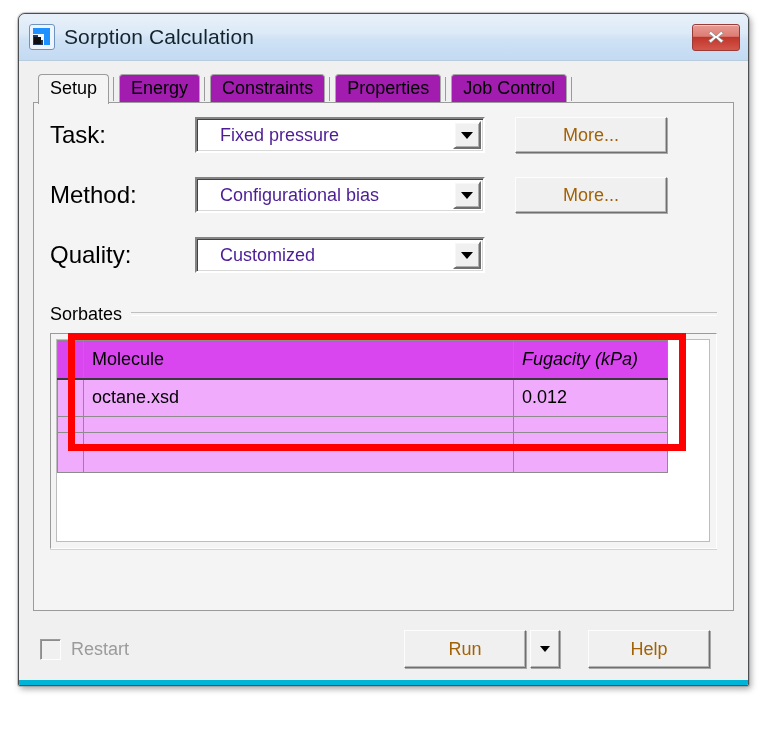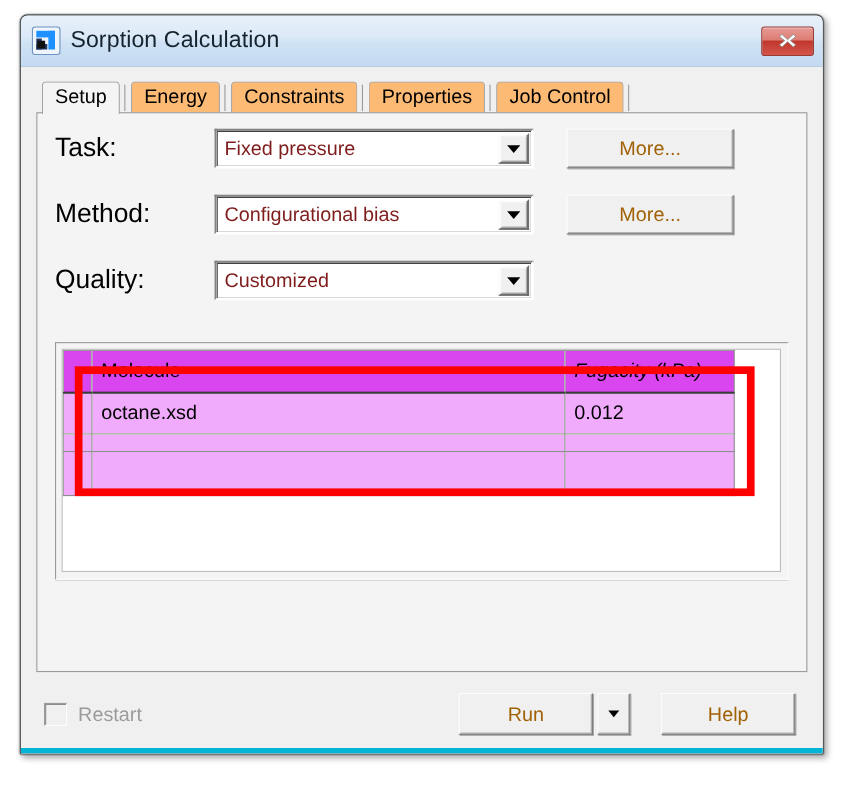--- a/index.html
+++ b/index.html
@@ -104,21 +104,21 @@
     height: 30px;
     display: flex;
     align-items: flex-end;
     padding-left: 5px;
   }
   .tab {
     font-size: 18px;
     color: #000;
     padding: 3px 11px 4px 11px;
     line-height: 21px;
-    background: #fdba74;
+    background: #a21caf;
     border: 1px solid #a8a8a8;
     border-bottom: none;
     border-radius: 4px 4px 0 0;
     position: relative;
     cursor: pointer;
     white-space: nowrap;
     margin-right: 1px;
     box-sizing: border-box;
   }
   .tab.active {
@@ -169,22 +169,22 @@
     box-shadow: inset 1px 1px 0 #424242, inset -1px -1px 0 #d8d8d8;
     box-sizing: border-box;
     display: flex;
     align-items: center;
     position: relative;
     cursor: pointer;
   }
   .combo-value {
     flex: 1 1 auto;
     font-size: 18px;
-    color: #7f1d1d;
-    padding-left: 7px;
+    color: #4c1d95;
+    padding-left: 23px;
     white-space: nowrap;
     overflow: hidden;
   }
   .combo-arrow {
     width: 28px; height: 28px;
     margin-right: 2px;
     flex: none;
     background: #f0f0f0;
     border: 2px solid;
     border-color: #ffffff #6e6e6e #6e6e6e #ffffff;
@@ -313,21 +313,21 @@
     border: 7px solid #ff0000;
     pointer-events: none;
     z-index: 20;
     box-sizing: border-box;
   }
 
   
   .footer {
     position: absolute;
     left: 14px;
-    right: 19px;
+    right: 32px;
     bottom: 16px;
     height: 40px;
     display: flex;
     align-items: center;
   }
   .checkbox-wrap {
     display: flex;
     align-items: center;
     flex: 1 1 auto;
     padding-left: 7px;
@@ -428,20 +428,24 @@
         <div class="form-label">Quality:</div>
         <div class="combo">
           <div class="combo-value">Customized</div>
           <div class="combo-arrow">
             <span class="caret"></span>
           </div>
         </div>
       </div>
 
       <div class="groupbox">
+        <div class="group-head">
+          <div class="group-title">Sorbates</div>
+          <div class="group-line"></div>
+        </div>
 
         <div class="group-inner">
           <div class="grid-surface">
             <table class="sorbates">
               <thead>
                 <tr>
                   <th class="rowhdr"></th>
                   <th class="col-molecule">Molecule</th>
                   <th class="col-fugacity">Fugacity (kPa)</th>
                 </tr>

